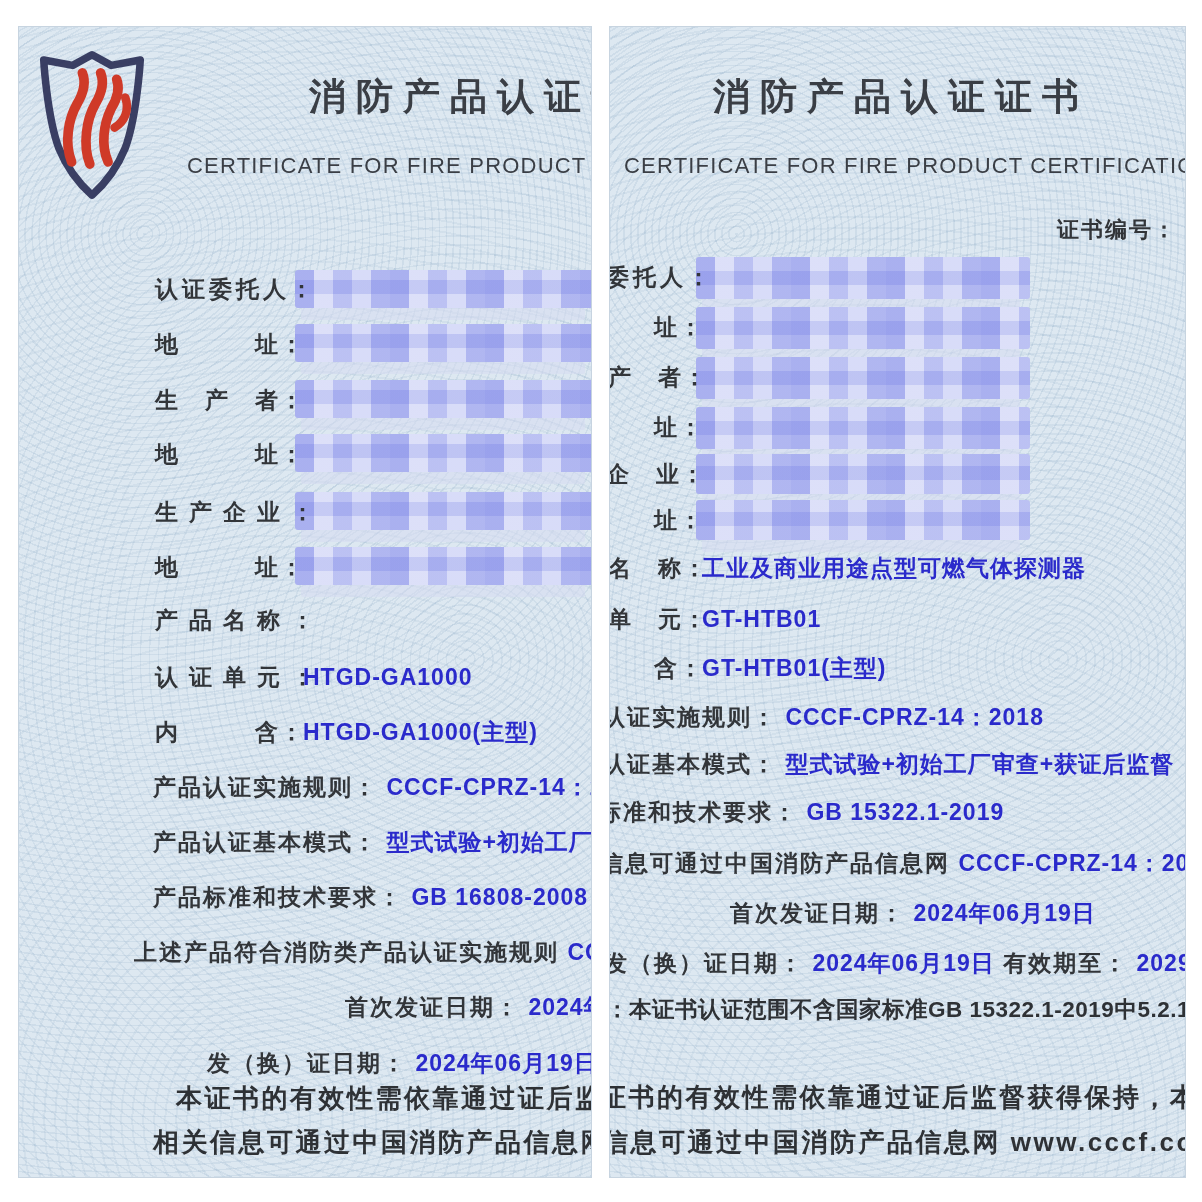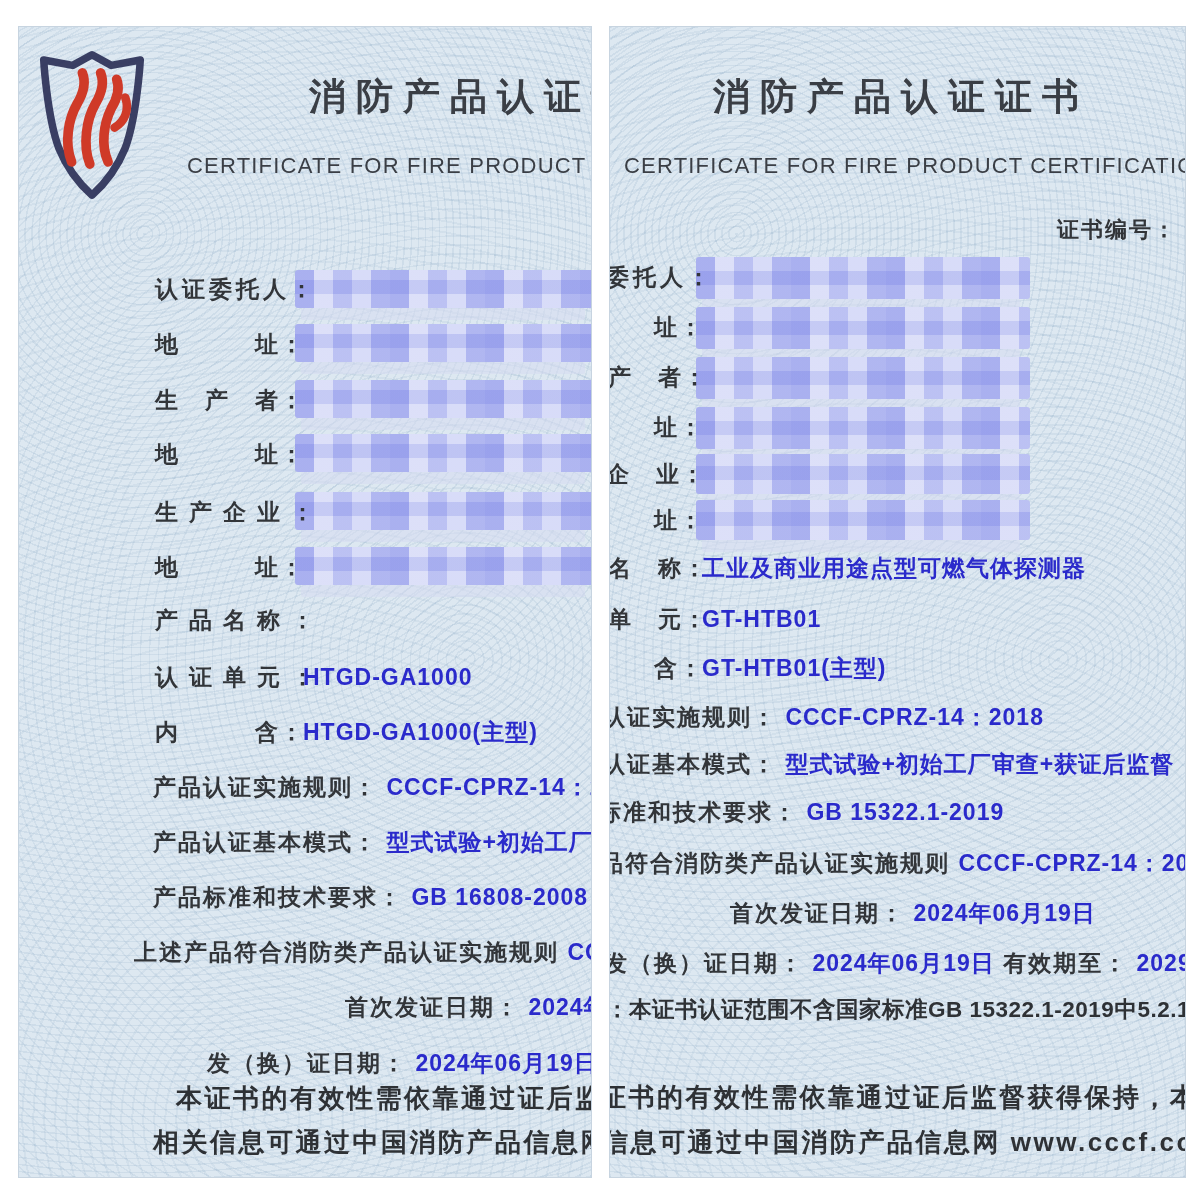--- a/index.html
+++ b/index.html
@@ -169,21 +169,21 @@
   <div class="row" style="left:-8px;top:722px;">
     <span class="lab">认证基本模式：</span>
     <span class="val">型式试验+初始工厂审查+获证后监督</span>
   </div>
   <div class="row" style="left:-12px;top:770px;">
     <span class="lab">标准和技术要求：</span>
     <span class="val">GB 15322.1-2019</span>
   </div>
 
   <div class="row" style="left:-10px;top:821px;">
-    <span class="lab">品符合消防类产品认证实施规则 </span>
+    <span class="lab">信息可通过中国消防产品信息网 </span>
     <span class="val">CCCF-CPRZ-14：2018</span>
     
   </div>
 
   <div class="row" style="left:120px;top:871px;">
     <span class="lab">首次发证日期：</span>
     <span class="val">2024年06月19日</span>
   </div>
 
   <div class="row" style="left:-6px;top:921px;">

